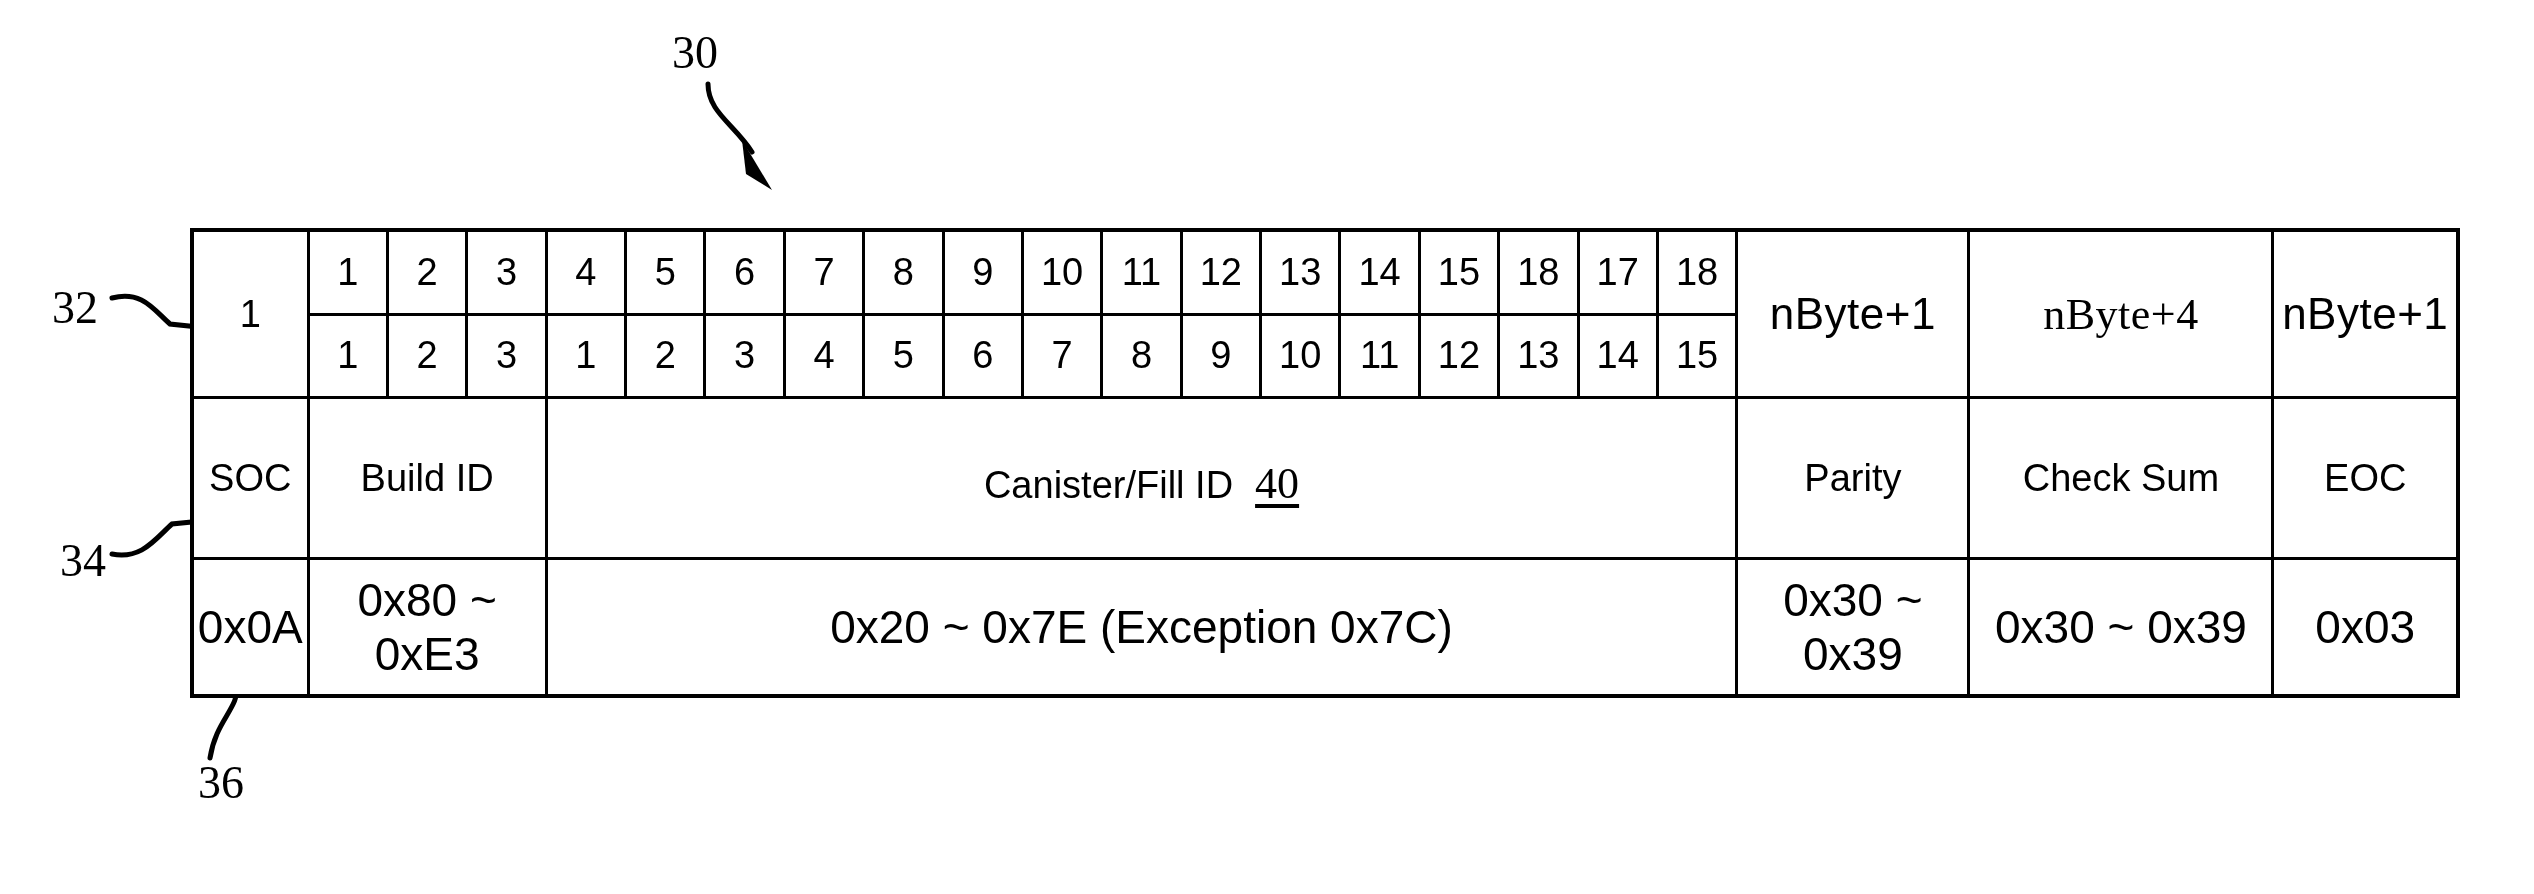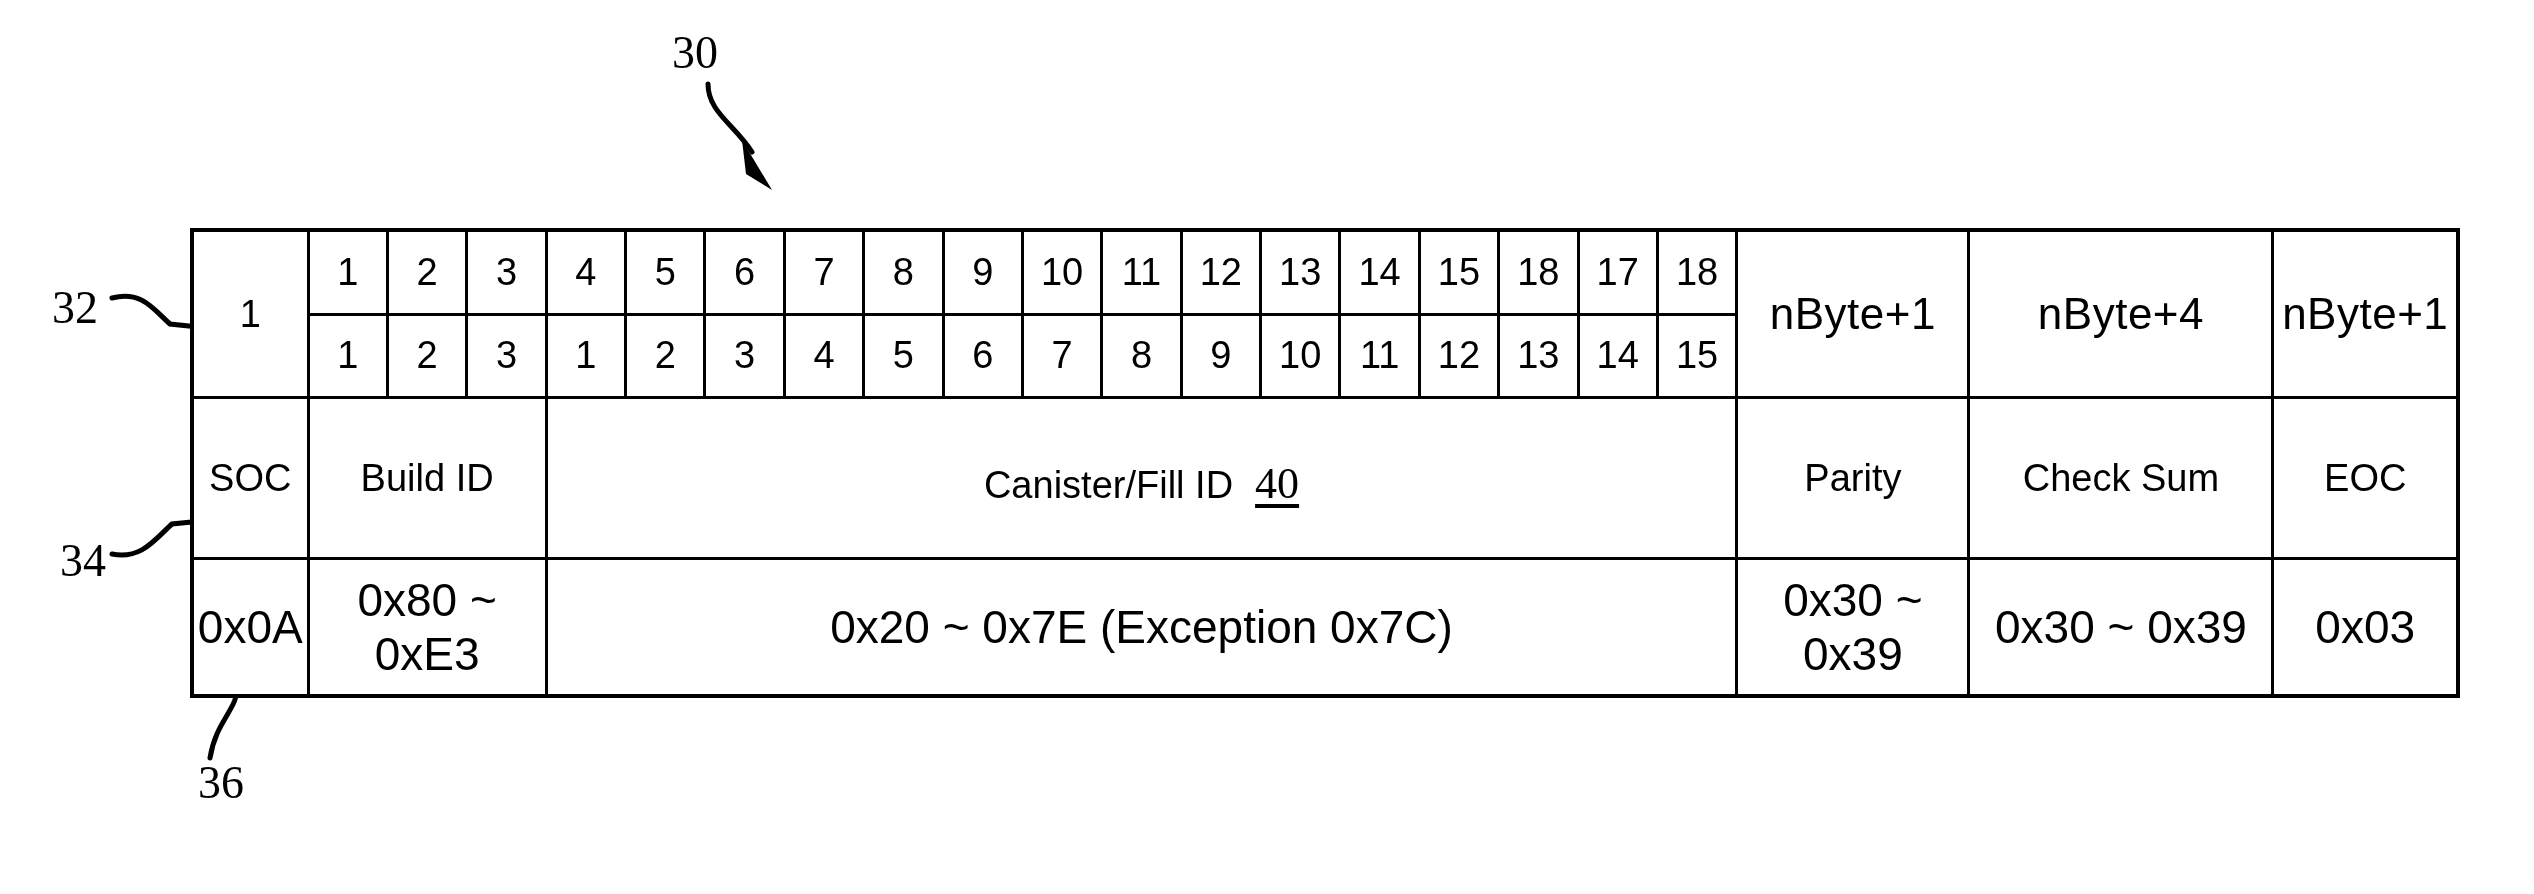--- a/index.html
+++ b/index.html
@@ -153,21 +153,21 @@
         <td class="idx-cell" style="width: 50px;">10</td>
         <td class="idx-cell" style="width: 50px;">11</td>
         <td class="idx-cell" style="width: 50px;">12</td>
         <td class="idx-cell" style="width: 50px;">13</td>
         <td class="idx-cell" style="width: 50px;">14</td>
         <td class="idx-cell" style="width: 50px;">15</td>
         <td class="idx-cell" style="width: 50px;">18</td>
         <td class="idx-cell" style="width: 50px;">17</td>
         <td class="idx-cell" style="width: 50px;">18</td>
         <td class="nbyte-cell" rowspan="2" style="width: 152px;">nByte+1</td>
-        <td class="nbyte-cell" rowspan="2" style="width: 200px;">nByte+4</td>
+        <td class="nbyte-cell" rowspan="2" style="width: 200px; font-family: Liberation Serif, serif;">nByte+4</td>
         <td class="nbyte-cell" rowspan="2" style="width: 120px;">nByte+1</td>
       </tr>
 
       <tr class="sub-row">
         <td class="sub-cell">1</td>
         <td class="sub-cell">2</td>
         <td class="sub-cell">3</td>
         <td class="sub-cell">1</td>
         <td class="sub-cell">2</td>
         <td class="sub-cell">3</td>

